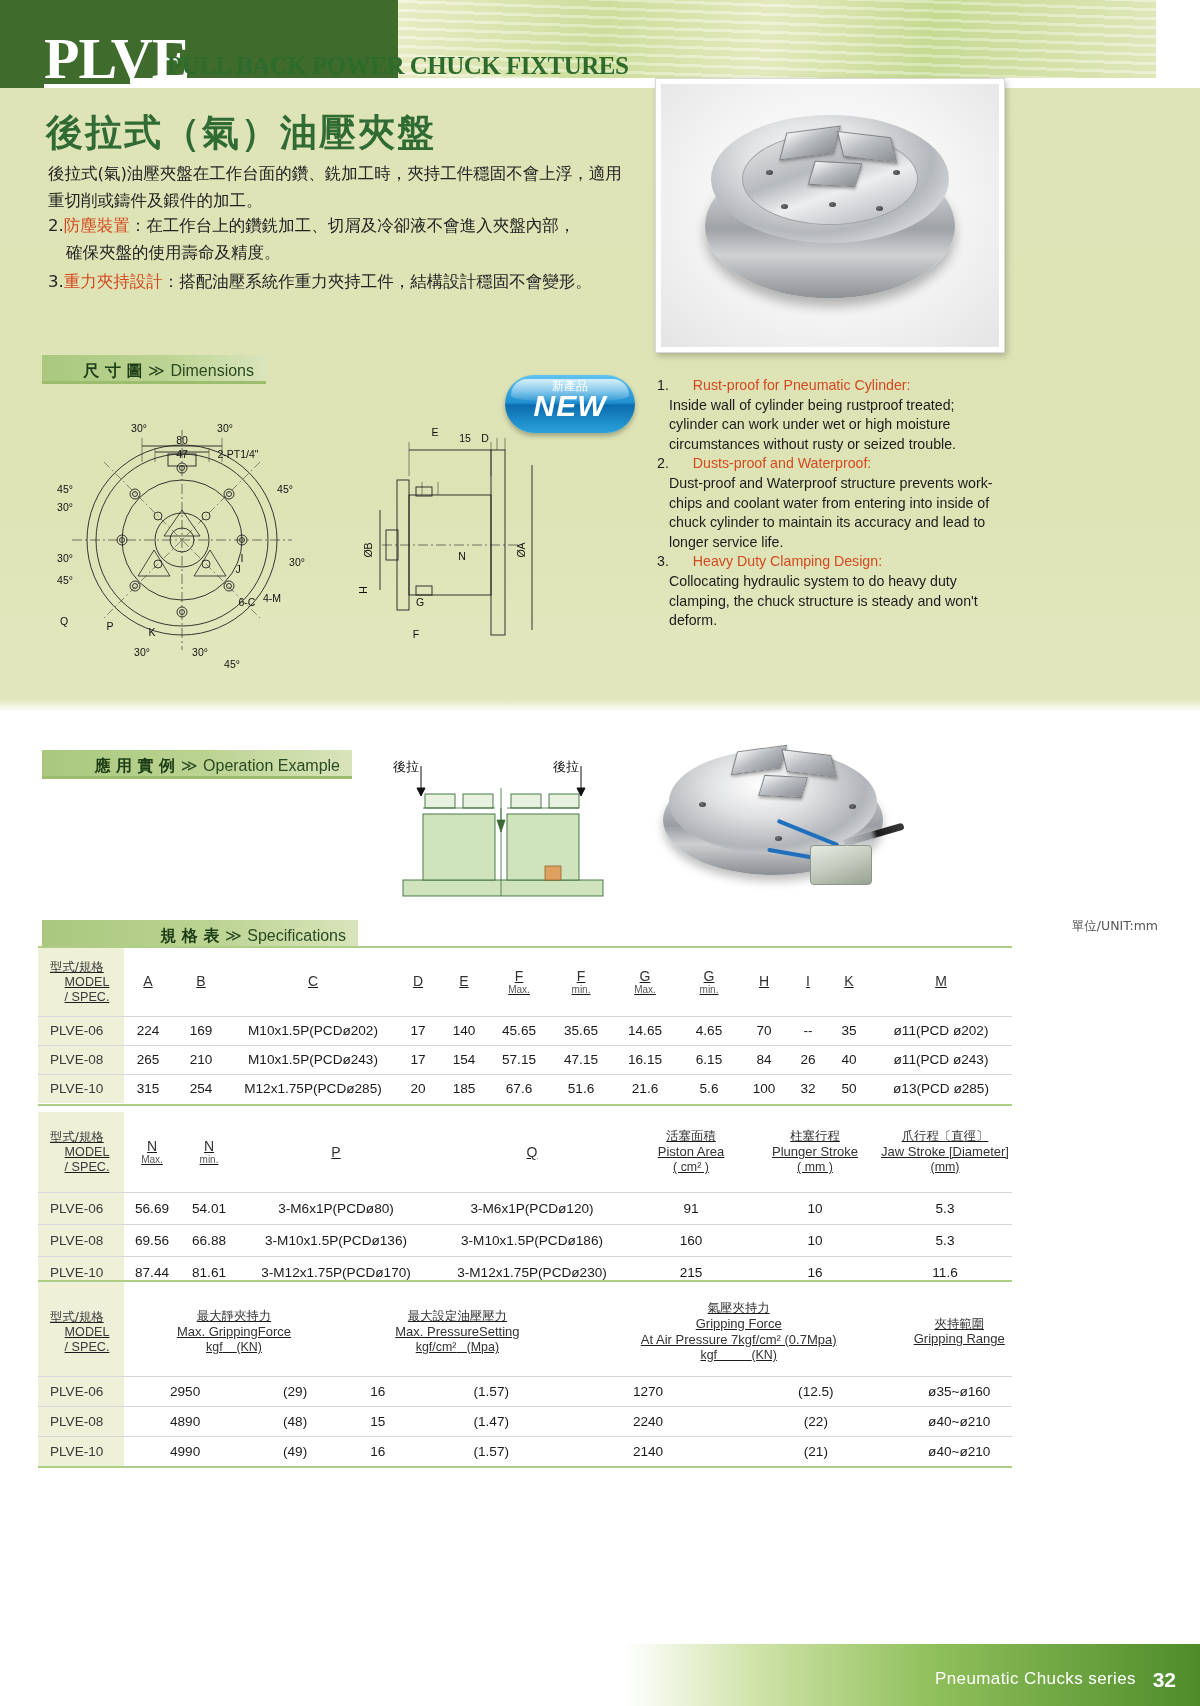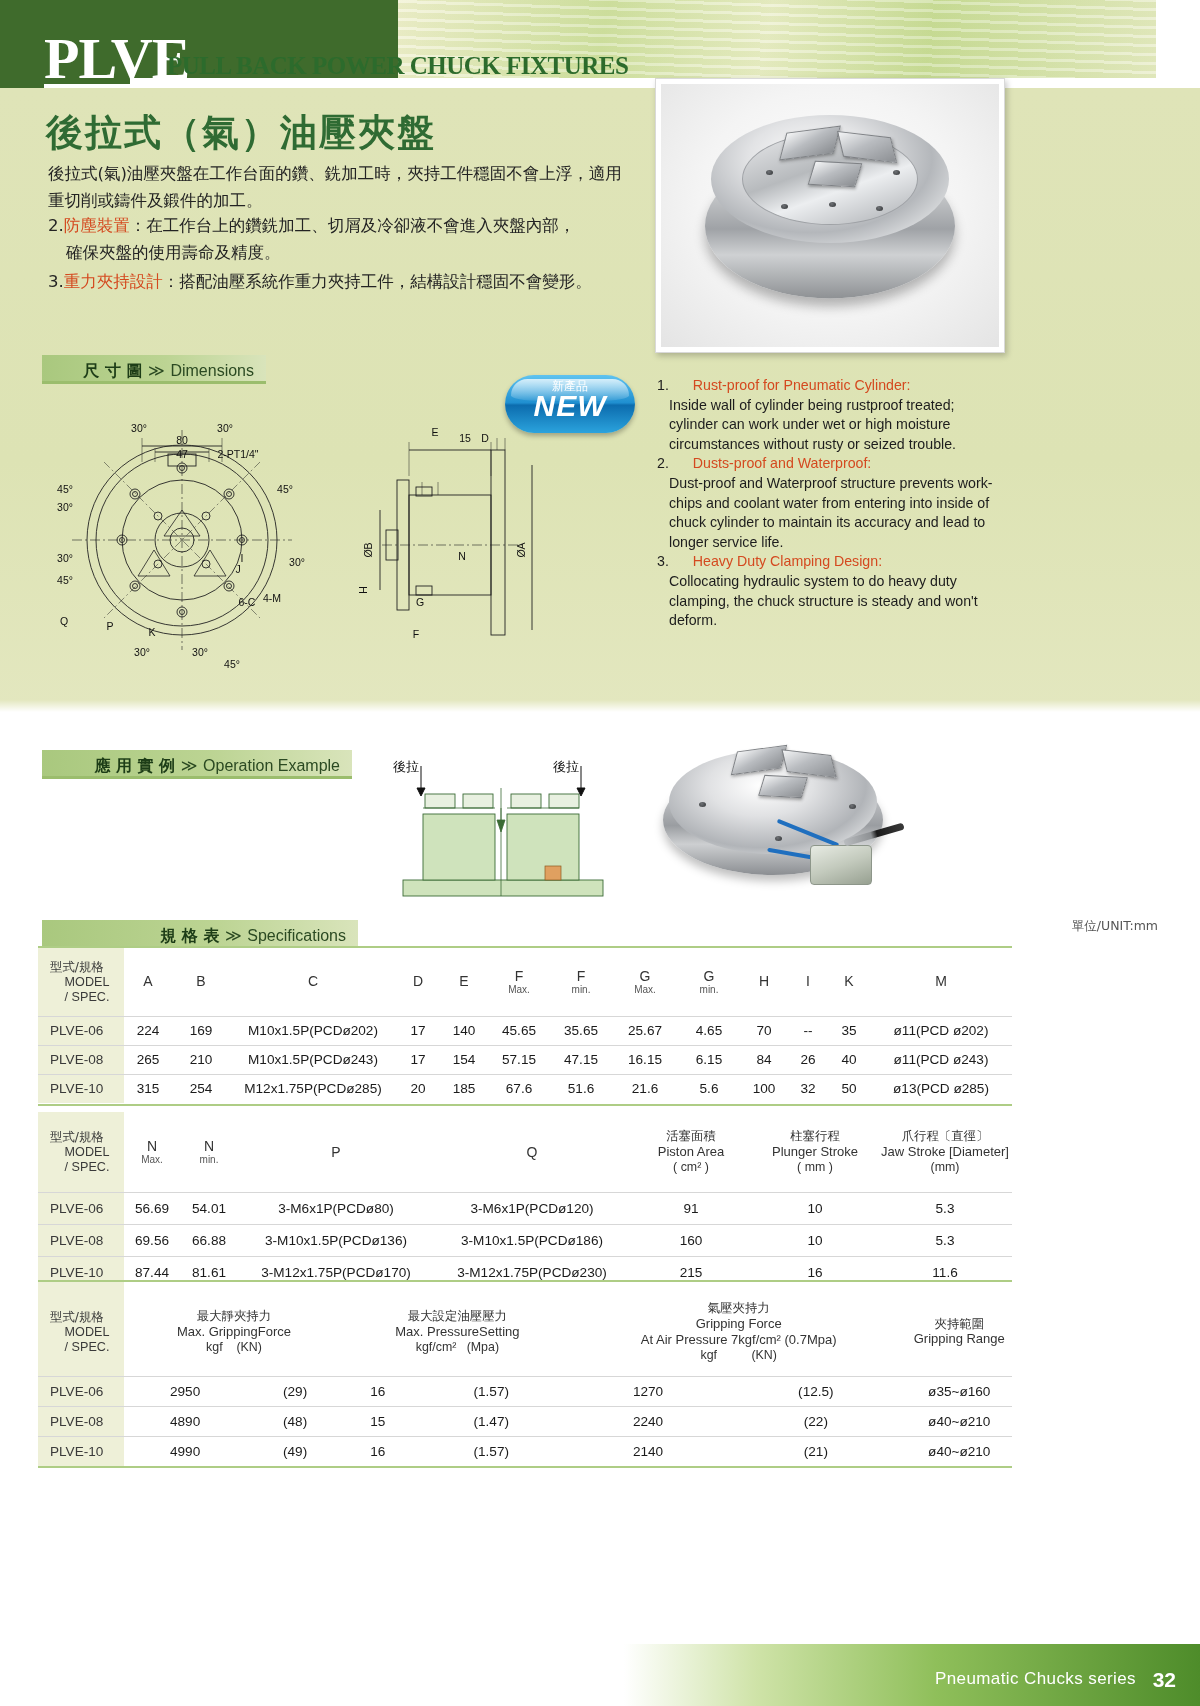--- a/index.html
+++ b/index.html
@@ -109,21 +109,21 @@
     background:linear-gradient(90deg,#b9bcbf 0%,#8e9194 45%,#1b1b1b 55%,#3a3a3a 100%); transform:rotate(-16deg); }
 
   
   .unit-note { position:absolute; right:42px; top:918px; font-size:12.5px; color:#555;
     font-family:"DejaVu Sans", sans-serif; }
   .tbl { position:absolute; left:38px; width:974px; border-collapse:collapse;
     font-size:13.6px; color:#1b1b1b; }
   .tbl td, .tbl th { padding:0; vertical-align:middle; text-align:center; font-weight:400; }
   .tbl .model-col { background:#eef0d8; text-align:left; padding-left:12px; font-size:13.6px; color:#3a3a3a; }
   .tbl thead td { font-size:14px; color:#333; }
-  .tbl thead tr { height:68px; }
+  .tbl thead tr { height:68px;text-decoration:underline; }
   .tbl tbody tr { height:29px; }
   .tbl tbody tr td { border-top:1px solid #d7d7d7; }
   .green-rule { position:absolute; left:38px; width:974px; height:2px; background:#aecd85; }
   .sub { font-size:10px; display:block; line-height:1; margin-top:1px; color:#555; }
   .h-cn { display:block; font-size:12.4px; color:#333; font-family:"DejaVu Sans",sans-serif; line-height:1.25; }
   .h-en { display:block; font-size:13px; color:#333; line-height:1.25; }
   .h-un { display:block; font-size:12.4px; color:#333; line-height:1.25; }
   .mdl { line-height:1.18; font-size:12.6px; }
   .mdl .cn { font-family:"DejaVu Sans",sans-serif; font-size:12.4px; }
 
@@ -404,21 +404,21 @@
   <tbody>
     <tr>
       <td class="model-col">PLVE-06</td>
       <td>224</td>
       <td>169</td>
       <td>M10x1.5P(PCDø202)</td>
       <td>17</td>
       <td>140</td>
       <td>45.65</td>
       <td>35.65</td>
-      <td>25.67</td>
+      <td>14.65</td>
       <td>4.65</td>
       <td>70</td>
       <td>--</td>
       <td>35</td>
       <td>ø11(PCD ø202)</td>
     </tr>
     <tr>
       <td class="model-col">PLVE-08</td>
       <td>265</td>
       <td>210</td>

